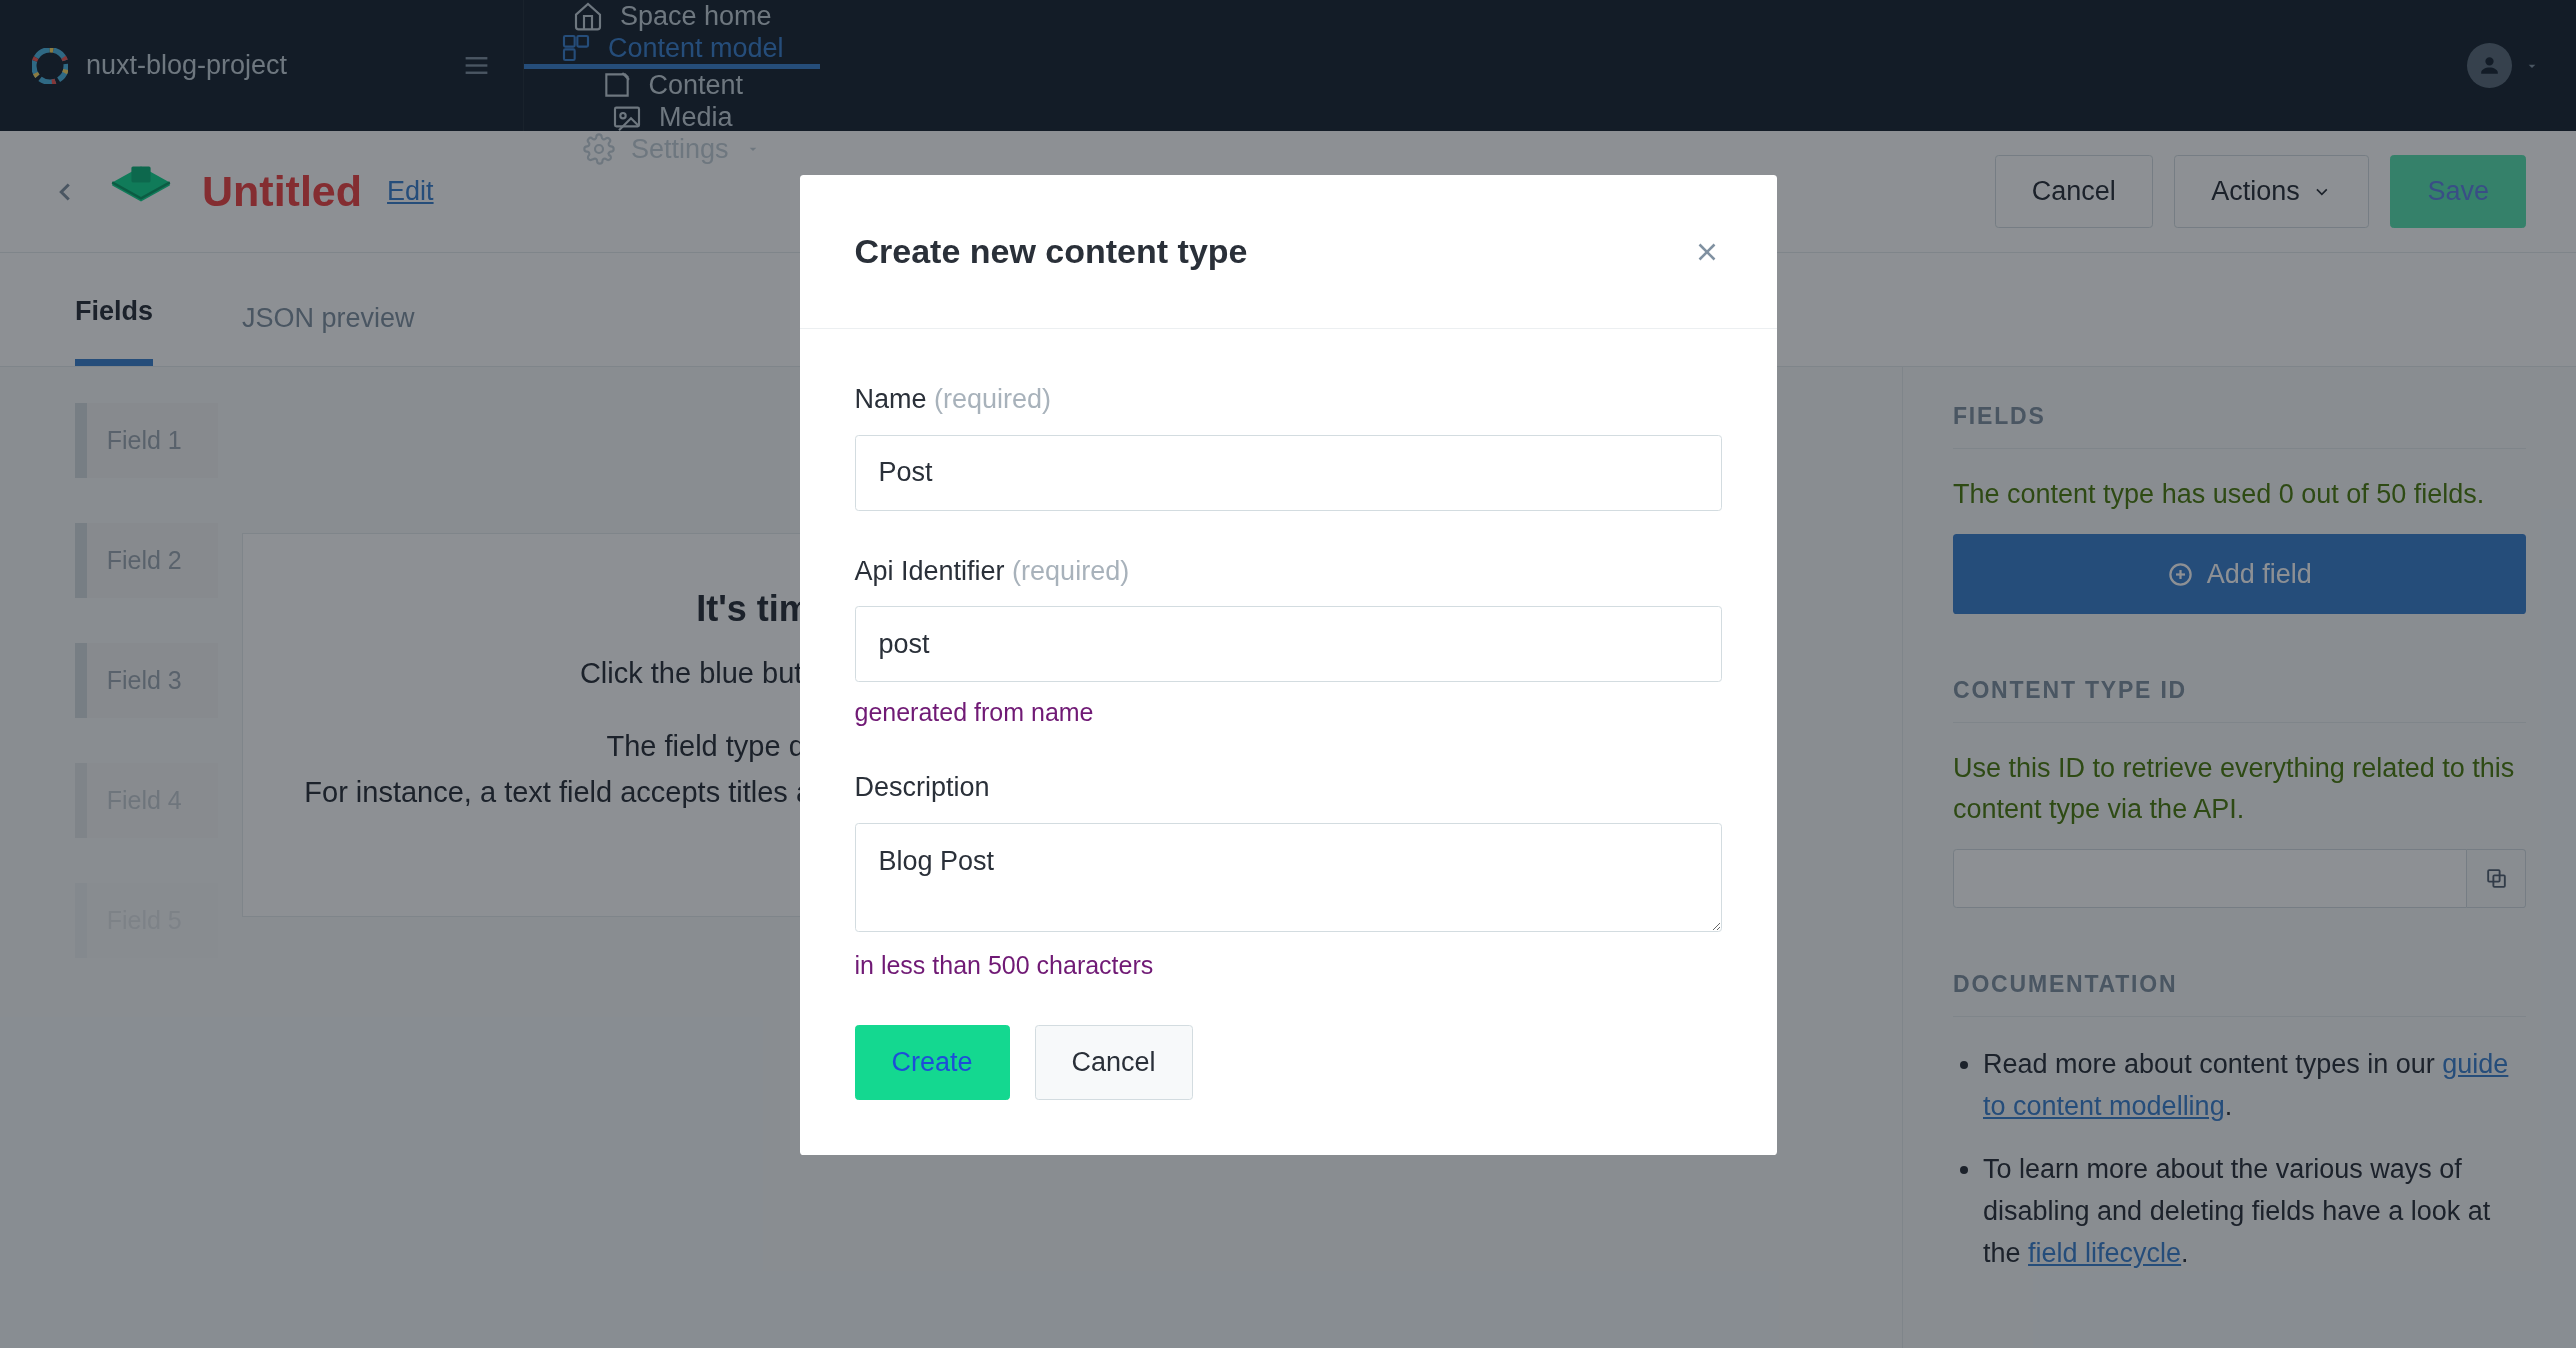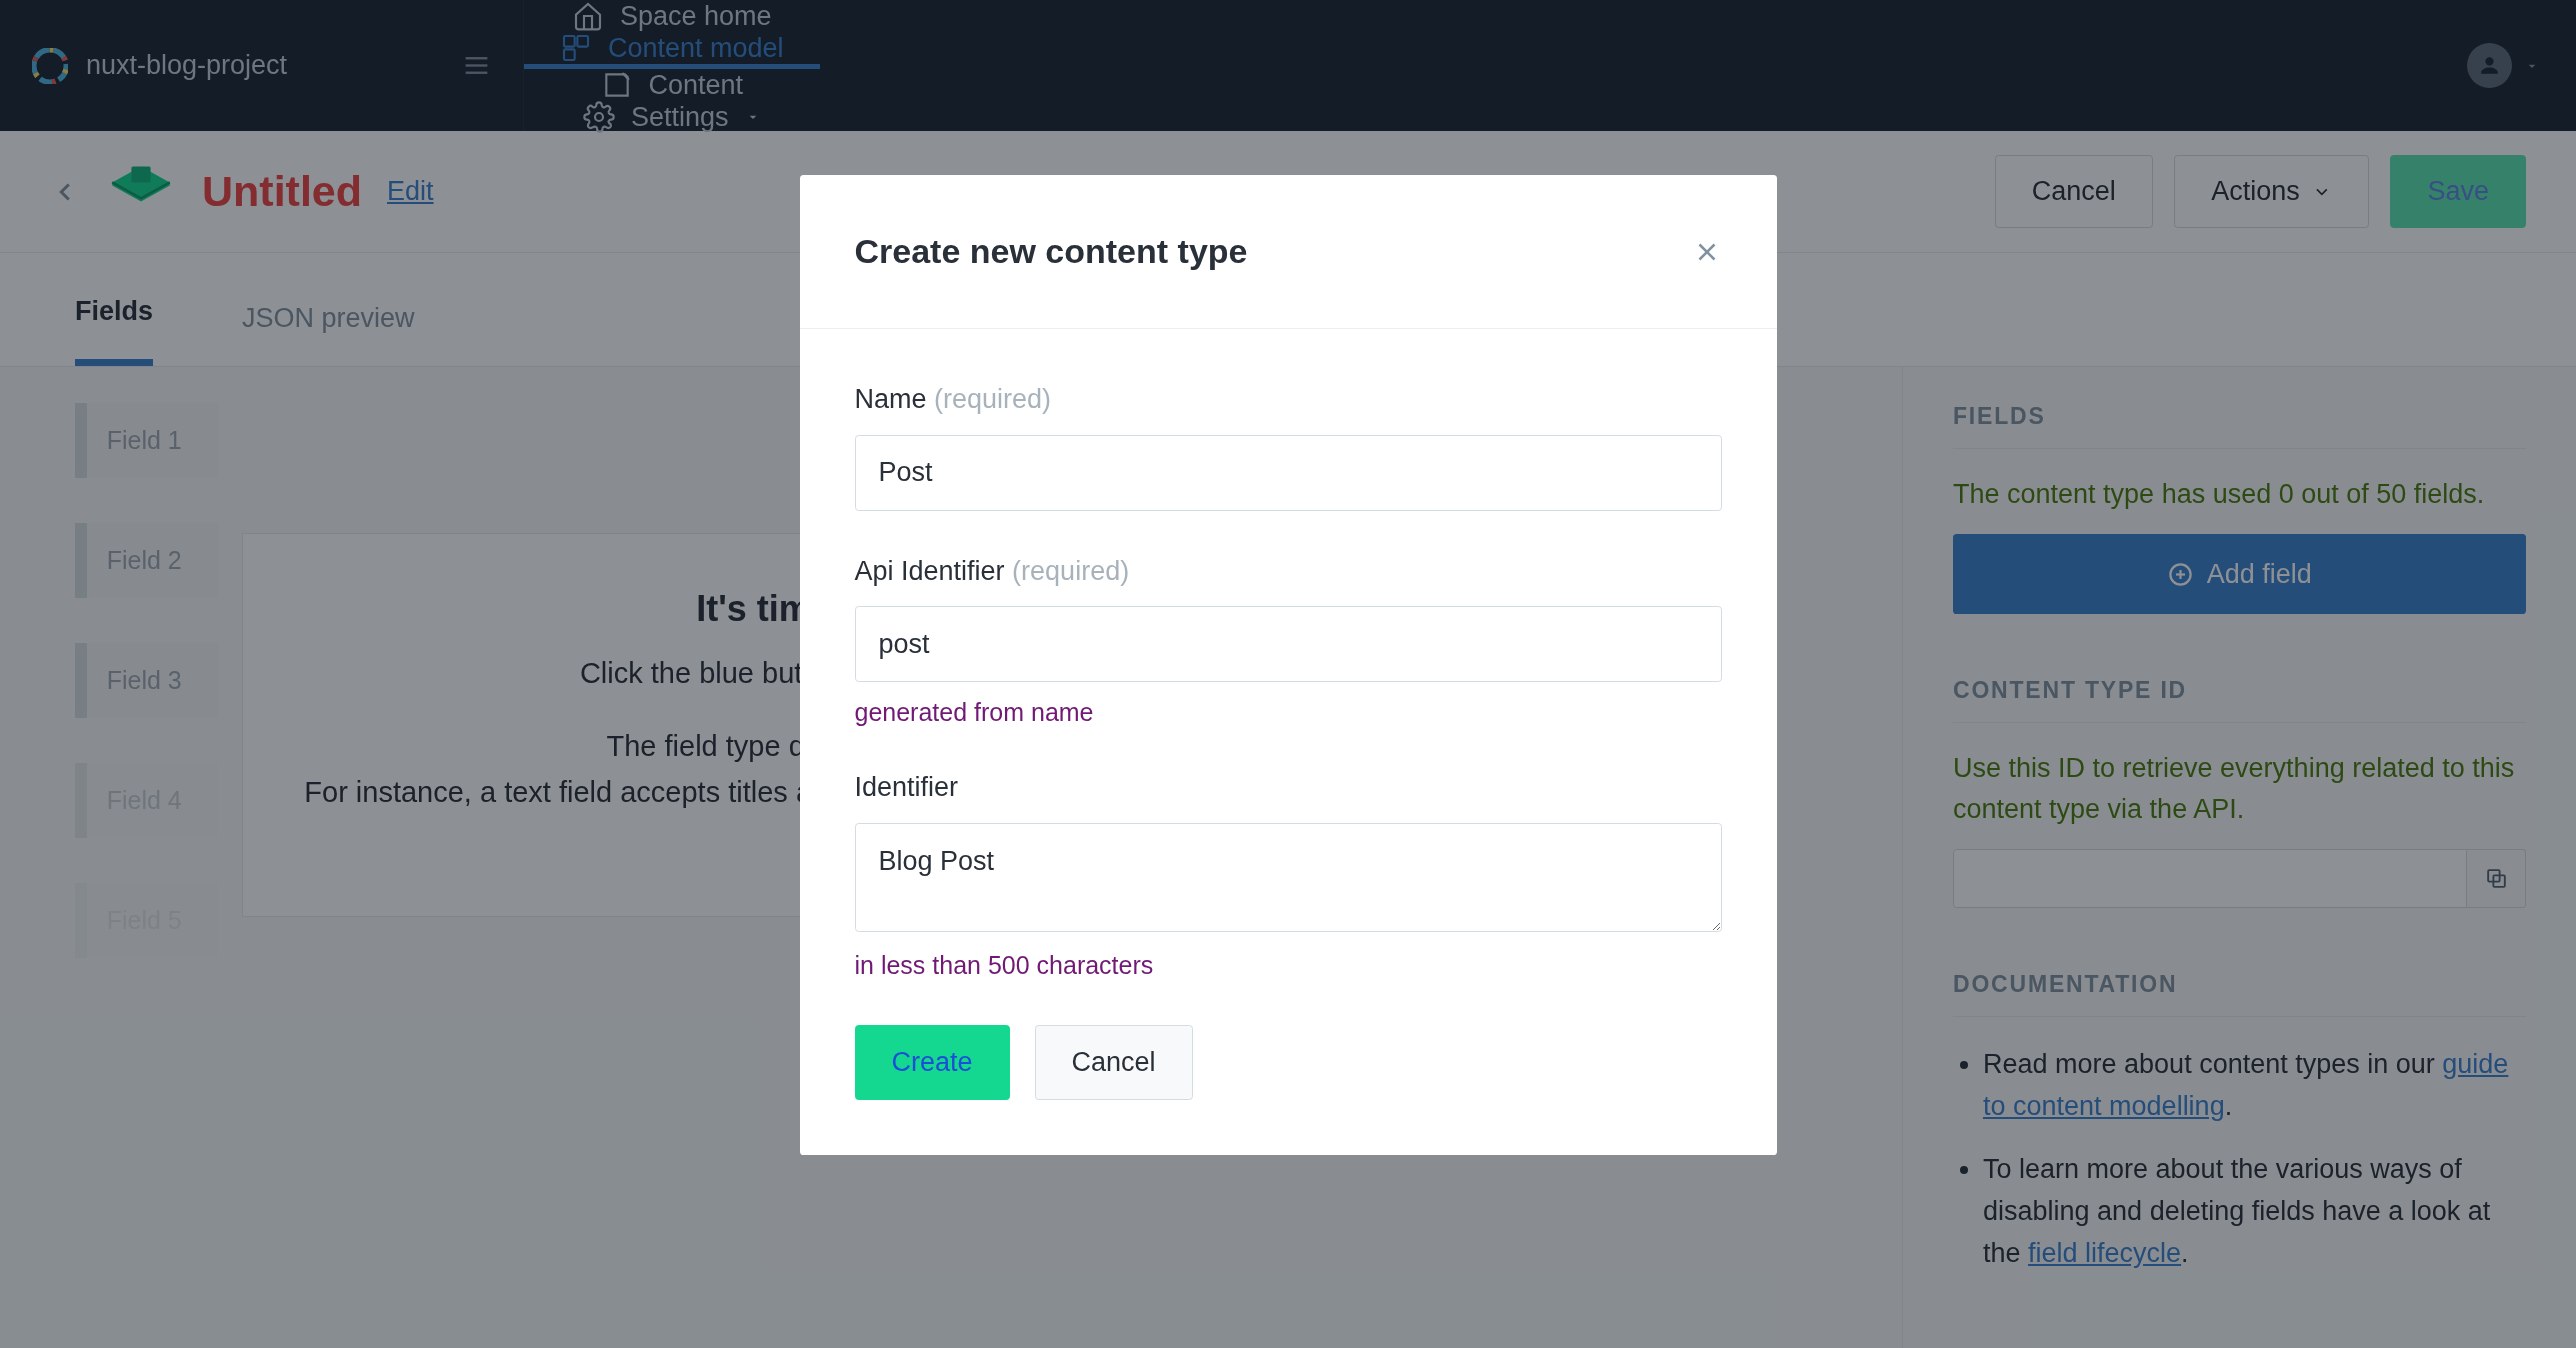--- a/index.html
+++ b/index.html
@@ -113,20 +113,30 @@
       <span>Content model</span>
     </div>
     <div class="navitem">
       <span>
           <svg width="32" height="32" viewBox="0 0 24 24" fill="none" stroke="currentColor" stroke-width="1.6">
             <path d="M4 4h14l2 2v14H4z"></path>
             <path d="M16 3l5 5"></path>
           </svg>
         </span>
       <span>Content</span>
+    </div>
+    <div class="navitem">
+      <span>
+          <svg width="32" height="32" viewBox="0 0 24 24" fill="none" stroke="currentColor" stroke-width="1.6">
+            <rect x="3" y="5" width="18" height="14" rx="1"></rect>
+            <circle cx="9" cy="11" r="2"></circle>
+            <path d="M21 19l-6-6-9 9"></path>
+          </svg>
+        </span>
+      <span>Media</span>
     </div>
     <div class="navitem">
       <span>
           <svg width="32" height="32" viewBox="0 0 24 24" fill="none" stroke="currentColor" stroke-width="1.6">
             <circle cx="12" cy="12" r="3"></circle>
             <path d="M19.4 15a1.7 1.7 0 00.34 1.87l.6.06a2 2 0 11-2.83 2.83l-.06-.06a1.7 1.7 0 00-1.87-.34 1.7 1.7 0 00-1 1.56V21a2 2 0 11-4 0v-.09a1.7 1.7 0 00-1-1.56 1.7 1.7 0 00-1.87.34l-.6.06a2 2 0 11-2.83-2.83l.06-.06a1.7 1.7 0 00.34-1.87 1.7 1.7 0 00-1.56-1H3a2 2 0 110-4h.09a1.7 1.7 0 001.56-1 1.7 1.7 0 00-.34-1.87l-.06-.06a2 2 0 112.83-2.83l.06.06a1.7 1.7 0 001.87.34H9a1.7 1.7 0 001-1.56V3a2 2 0 114 0v.09a1.7 1.7 0 001 1.56 1.7 1.7 0 001.87-.34l.06-.06a2 2 0 112.83 2.83l-.06.06a1.7 1.7 0 00-.34 1.87V9a1.7 1.7 0 001.56 1H21a2 2 0 110 4h-.09a1.7 1.7 0 00-1.56 1z"></path>
           </svg>
         </span>
       <span>Settings</span>
       <span>
@@ -253,21 +263,21 @@
       <div class="fgrp">
         <label><span>Name</span> <span class="req">(required)</span></label>
         <input value="Post" style="">
       </div>
       <div class="fgrp">
         <label><span>Api Identifier</span> <span class="req">(required)</span></label>
         <input value="post" style="">
         <div class="hint">generated from name</div>
       </div>
       <div class="fgrp">
-        <label>Identifier</label>
+        <label>Description</label>
         <textarea style="">Blog Post</textarea>
         <div class="hint">in less than 500 characters</div>
       </div>
       <div class="mfoot">
         <button class="btn success" style="height:75px">Create</button>
         <button class="btn flat" style="height:75px">Cancel</button>
       </div>
     </div>
   </div>
 </div>

